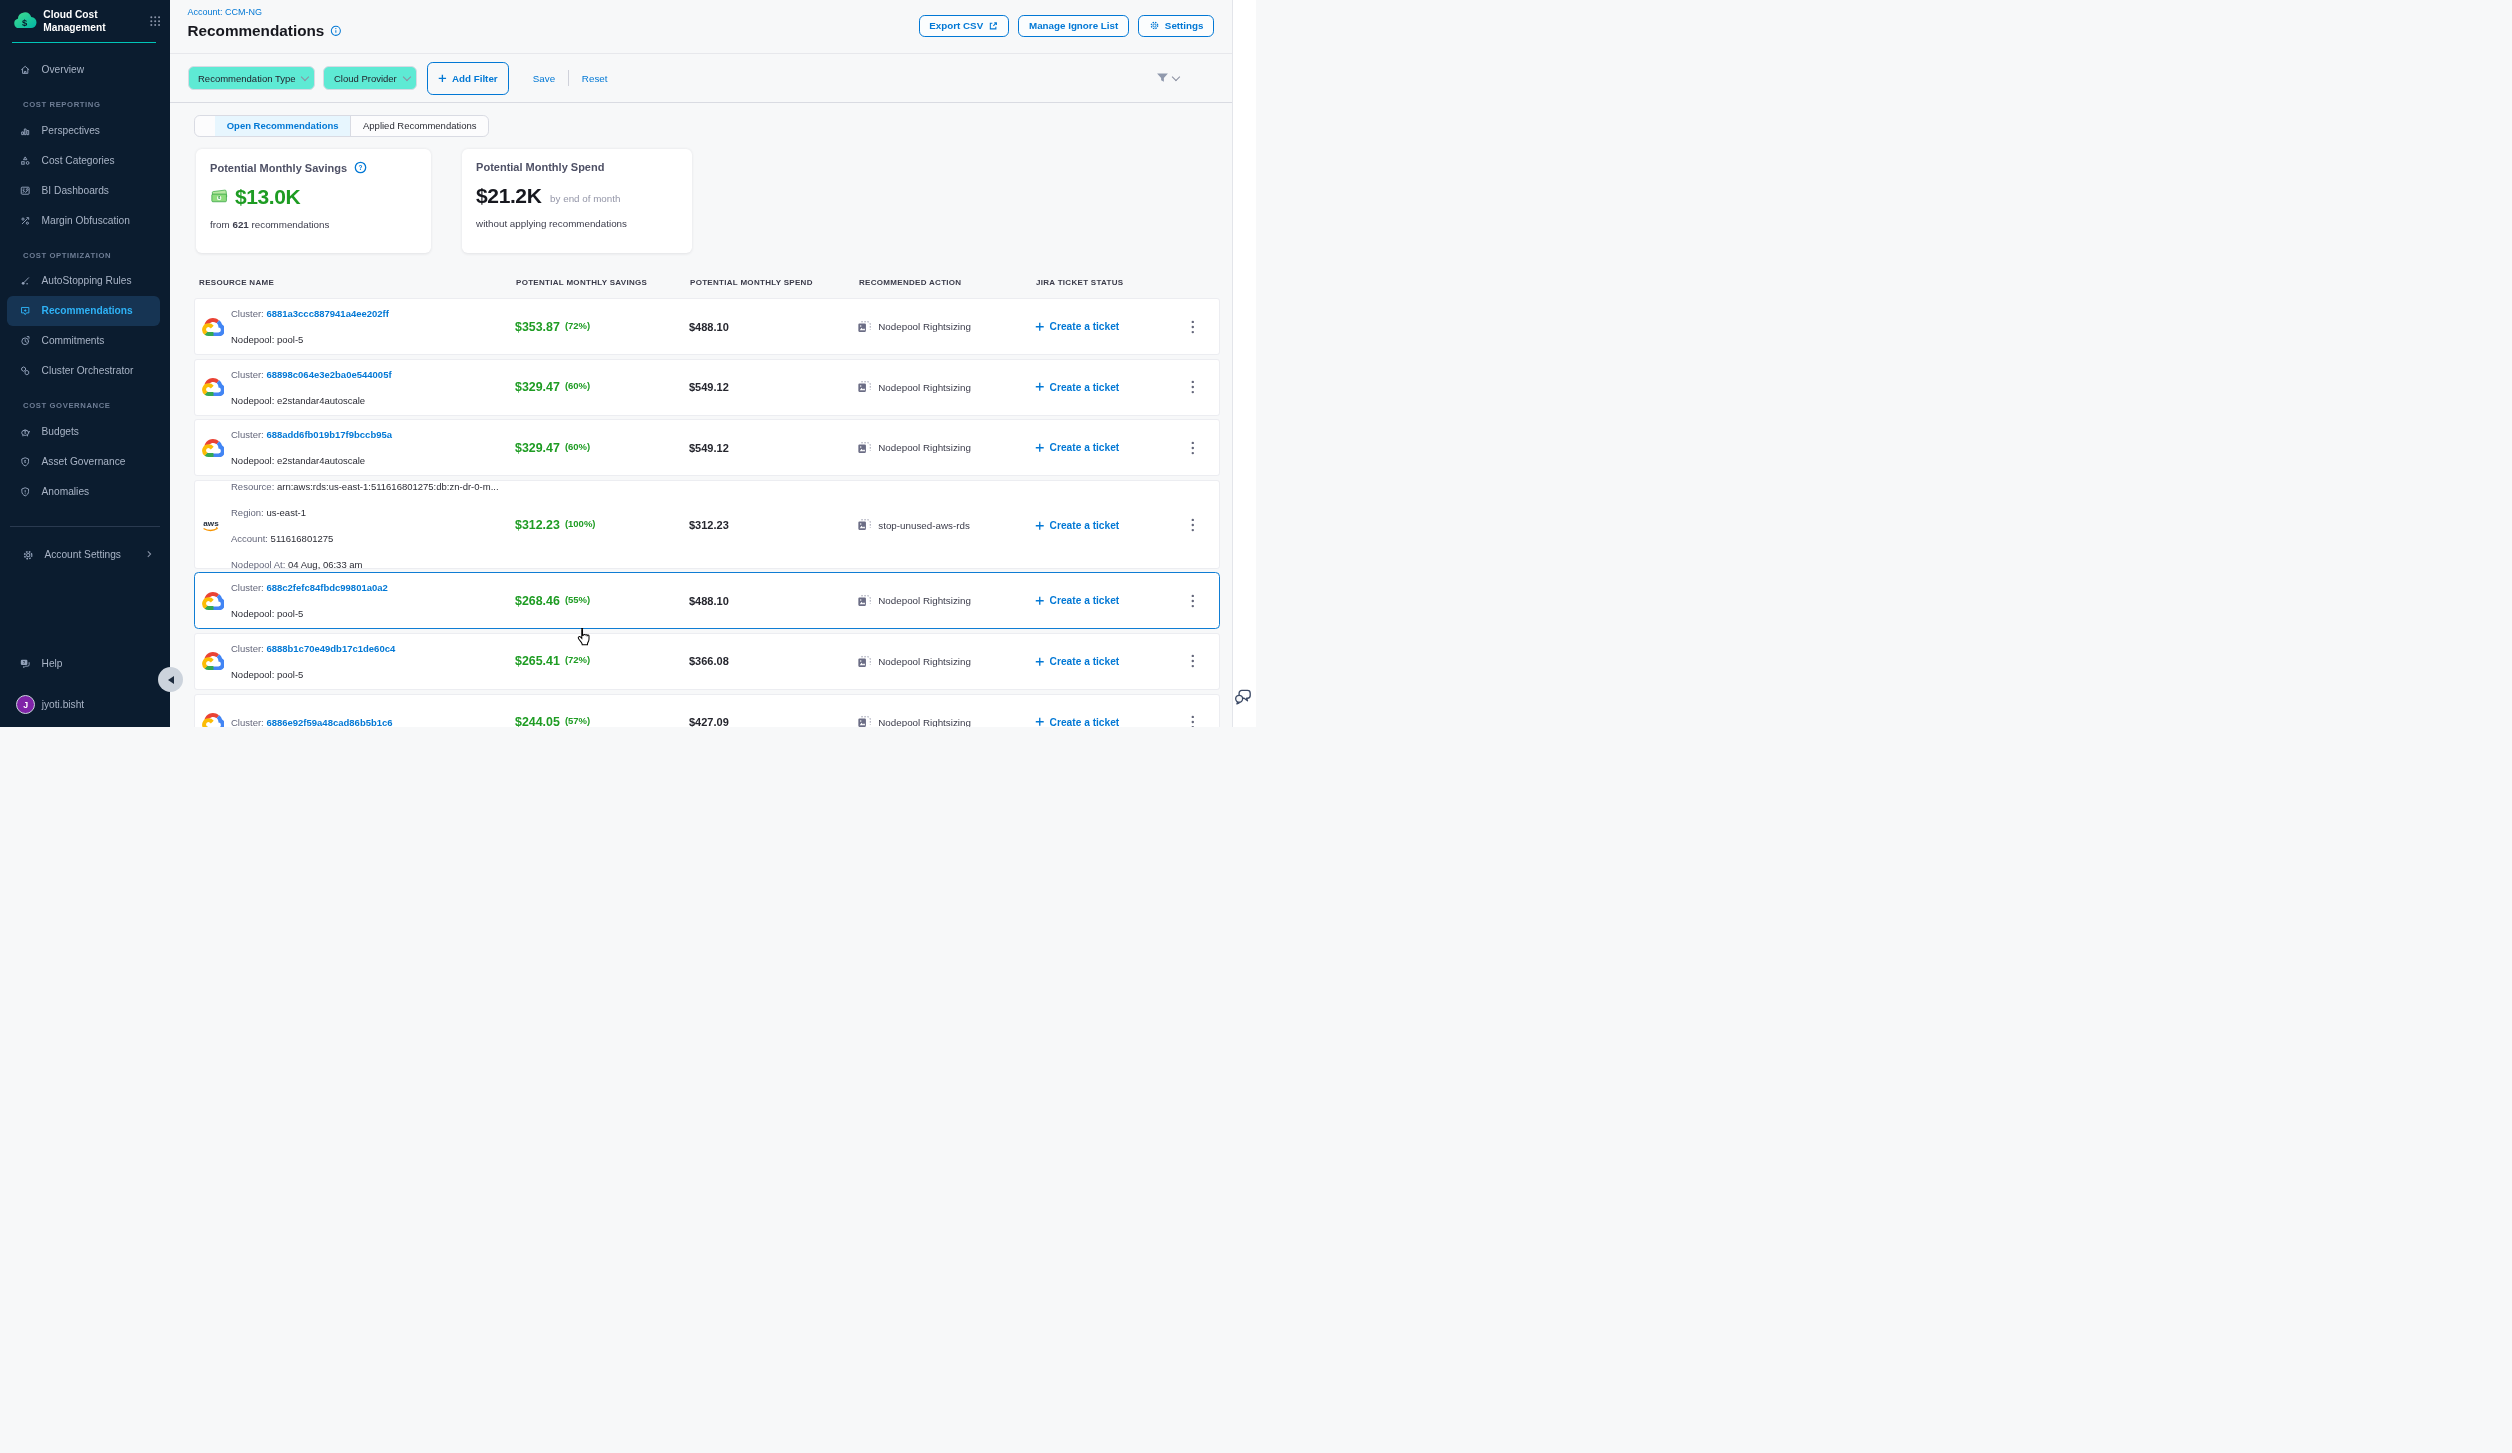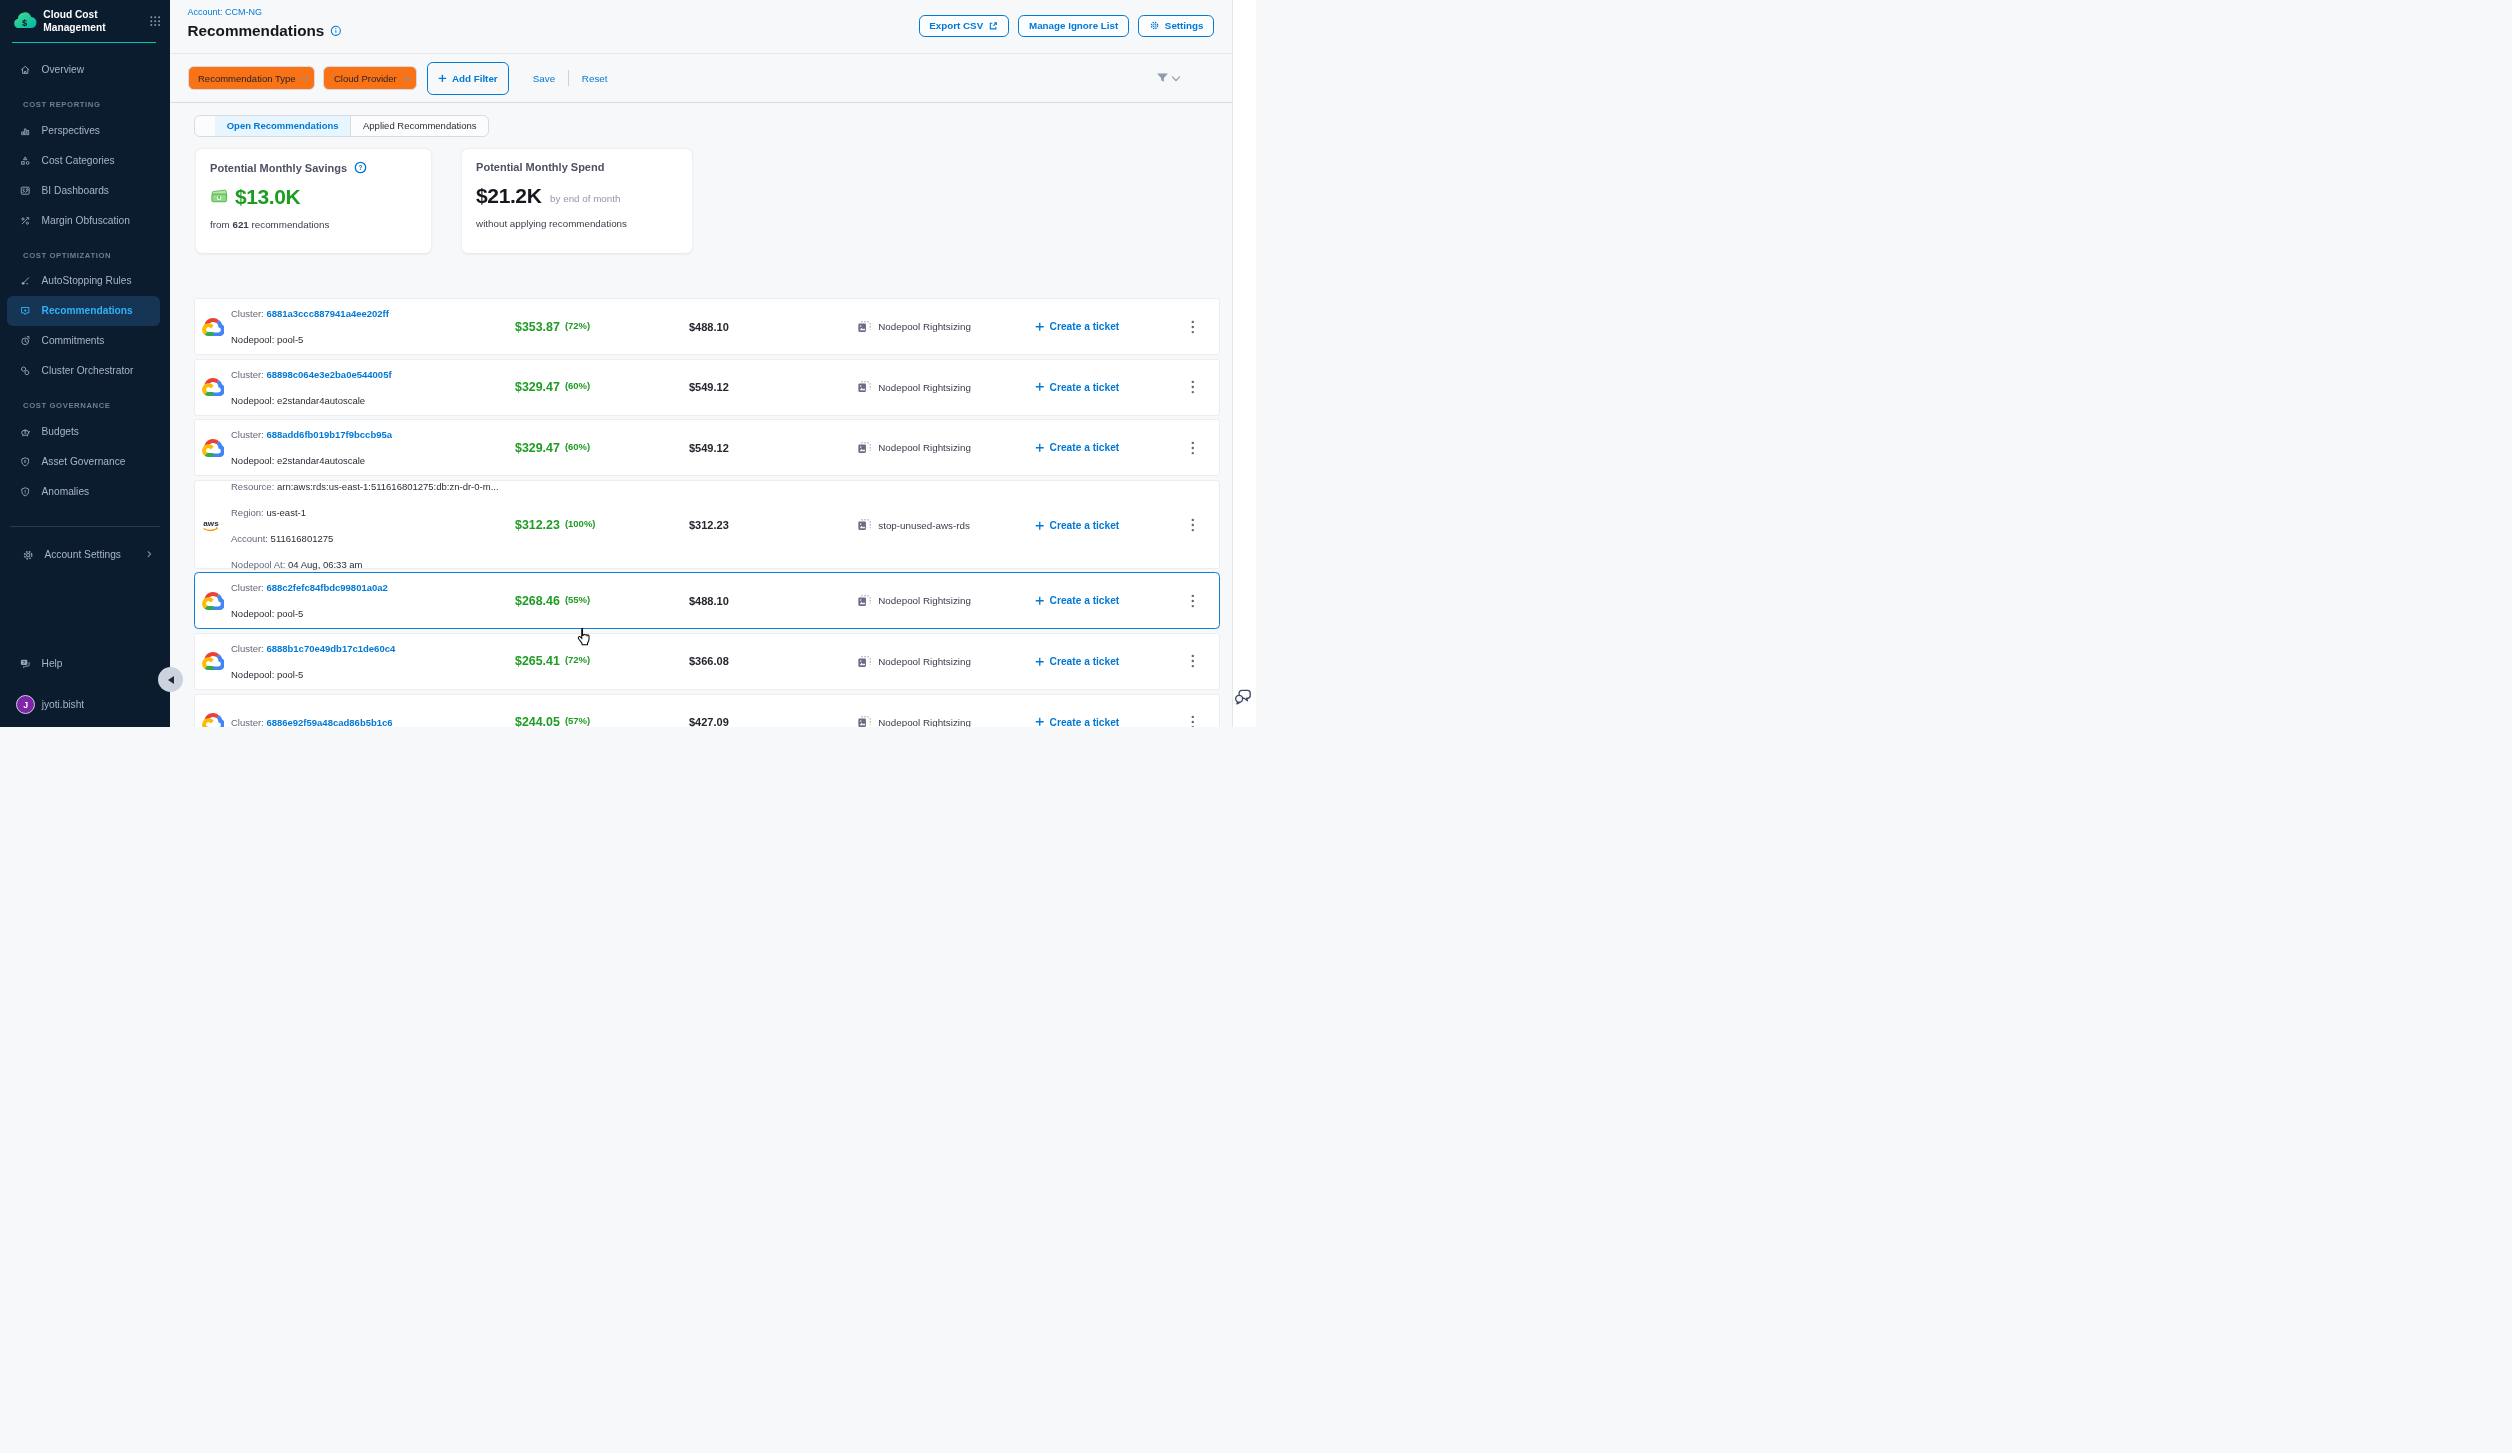--- a/index.html
+++ b/index.html
@@ -56,21 +56,21 @@
     height:22.6px; padding:0 9.5px; border:0.7px solid #0278d5; border-radius:5.8px; background:#fbfdfe;
     color:#0278d5; font-size:9.8px; font-weight:700; display:flex; align-items:center; gap:5.1px; cursor:pointer;
   }
 
   .filter-bar {
     position:absolute; left:0; right:24px; top:53px; height:50px;
     border-top:0.7px solid #e7e8ec; border-bottom:0.7px solid #d9dbe2;
     display:flex; align-items:center; padding-left:17.5px;
   }
   .chip {
-    height:24px; padding:0 7.3px 0 9.5px; background:#f97316; border:0.7px solid #d8dae3; border-radius:5.8px;
+    height:24px; padding:0 7.3px 0 9.5px; background:#5eead4; border:0.7px solid #d8dae3; border-radius:5.8px;
     display:flex; align-items:center; gap:5.8px; font-size:9.5px; color:#23242e; cursor:pointer; margin-right:8px;
   }
   .chev-down { width:5.8px; height:5.8px; border-right:1.2px solid #8b90a0; border-bottom:1.2px solid #8b90a0; transform:rotate(45deg) translateY(-1.5px); }
   .add-filter {
     height:33px; padding:0 10.2px; border:1.1px solid #0278d5; border-radius:5.8px; background:transparent;
     color:#0278d5; font-size:9.8px; font-weight:600; display:flex; align-items:center; gap:5.1px; cursor:pointer; margin-left:2.2px;
   }
   .link-btn { color:#0278d5; font-size:9.8px; font-weight:500; cursor:pointer; }
   .save { margin-left:24px; }
   .vdivider { width:0.7px; height:16px; background:#cfd1da; margin:0 13px; }
@@ -428,20 +428,27 @@
         <span class="card-title">Potential Monthly Spend</span>
       </div>
       <div class="amount-row">
         <span class="amount-dark">$21.2K</span>
         <span class="amount-note">by end of month</span>
       </div>
       <div class="card-sub">without applying recommendations</div>
     </div>
   </div>
 
+  <div class="thead row-grid" id="table-head">
+      <div class="th first">RESOURCE NAME</div>
+      <div class="th">POTENTIAL MONTHLY SAVINGS</div>
+      <div class="th">POTENTIAL MONTHLY SPEND</div>
+      <div class="th">RECOMMENDED ACTION</div>
+      <div class="th">JIRA TICKET STATUS</div>
+    </div>
   <div class="rows" id="table-rows">
       <div class="t-row row-grid">
         <div class="cell-icon">
           <svg width="22.6" height="18" viewBox="0 0 48 40">
             <path d="M31.6 11.3 36 6.9l.3-1.9C28.2-2.3 15.4-1.5 8.4 6.7c-1.9 2.3-3.4 5.1-4.1 8l1.6-.2 8.8-1.5.7-.7c3.9-4.3 10.5-4.9 15-1.2z" fill="#ea4335"></path>
             <path d="M43.6 14.6A19.8 19.8 0 0 0 37.6 5l-6.2 6.2a11 11 0 0 1 4 8.7v1.1a5.5 5.5 0 0 1 0 11h-11l-1.1 1.2v6.6l1.1 1h11a14.3 14.3 0 0 0 8.2-26.2z" fill="#4285f4"></path>
             <path d="M13.4 40.8h11v-8.8h-11c-.8 0-1.5-.2-2.2-.5l-1.6.5-4.4 4.4-.4 1.5a14.2 14.2 0 0 0 8.6 2.9z" fill="#34a853" transform="translate(0 -0.8)"></path>
             <path d="M13.4 11.5A14.3 14.3 0 0 0 4.8 37.1l6.4-6.4a5.5 5.5 0 1 1 7.3-7.3l6.4-6.4a14.3 14.3 0 0 0-11.5-5.5z" fill="#fbbc05"></path>
           </svg>
         </div>

